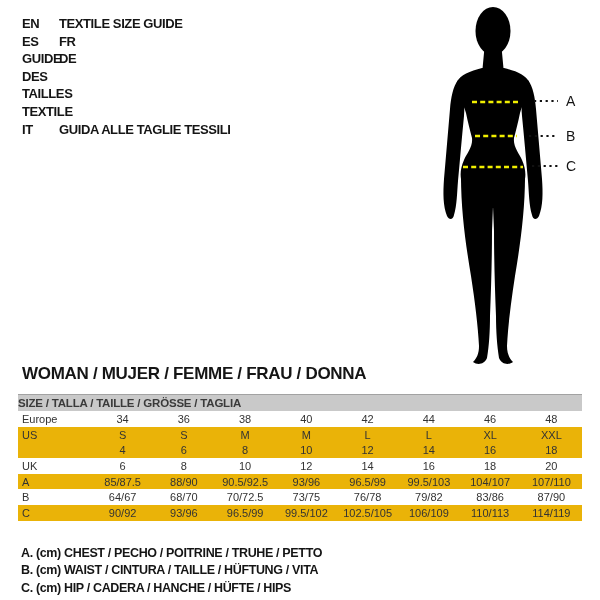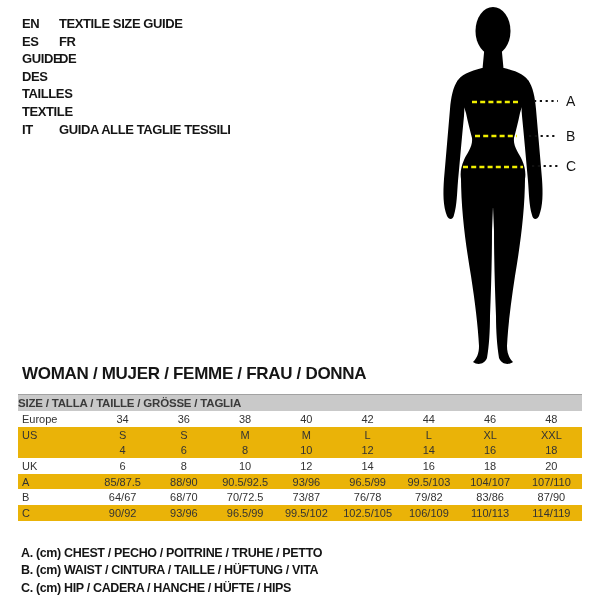--- a/index.html
+++ b/index.html
@@ -231,21 +231,21 @@
           <td>96.5/99</td>
           <td>99.5/103</td>
           <td>104/107</td>
           <td>107/110</td>
         </tr>
         <tr>
           <td class="row-label">B</td>
           <td>64/67</td>
           <td>68/70</td>
           <td>70/72.5</td>
-          <td>73/87</td>
+          <td>73/75</td>
           <td>76/78</td>
           <td>79/82</td>
           <td>83/86</td>
           <td>87/90</td>
         </tr>
         <tr class="shaded">
           <td class="row-label">C</td>
           <td>90/92</td>
           <td>93/96</td>
           <td>96.5/99</td>

